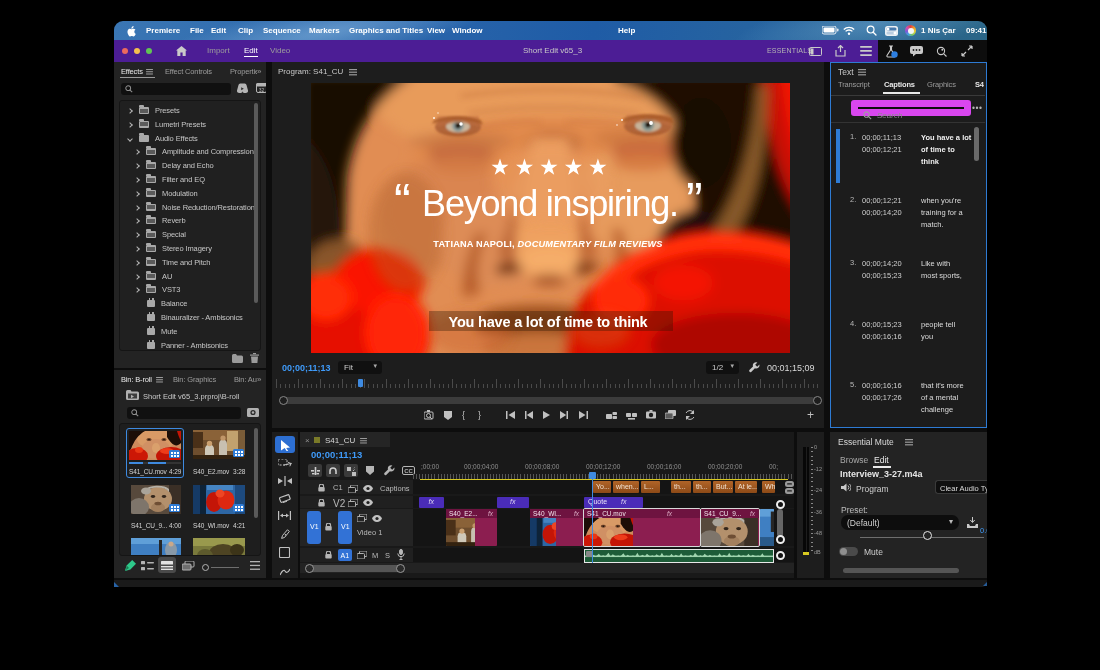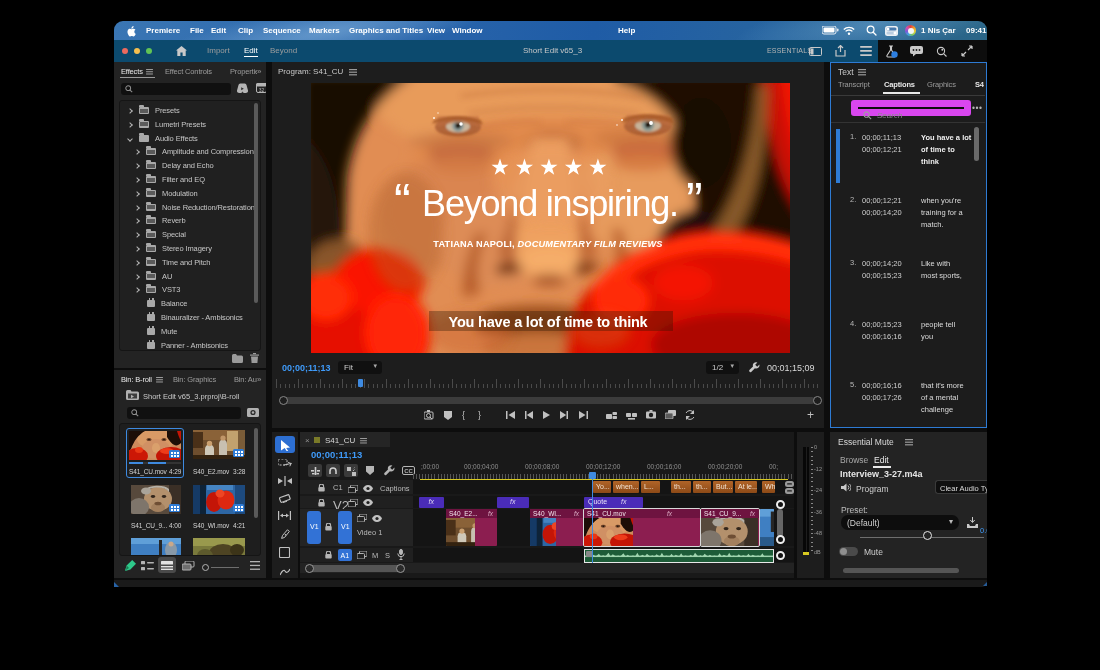--- a/index.html
+++ b/index.html
@@ -14,21 +14,21 @@
     background:linear-gradient(100deg,#3a76b4 0%,#2b66ab 30%,#1f5ca6 55%,#27649f 75%,#2a6586 100%);
     overflow:hidden; }
   #menubar .streak { position:absolute; left:40px; top:-26px; width:380px; height:62px;
     background:radial-gradient(ellipse at 45% 55%, rgba(150,195,232,.5), rgba(150,195,232,0) 62%); transform:rotate(-10deg); }
   #menubar .streak2 { position:absolute; left:600px; top:-14px; width:300px; height:52px;
     background:radial-gradient(ellipse at 55% 35%, rgba(130,185,225,.42), rgba(130,185,225,0) 62%); transform:rotate(-8deg); }
   .mitem { position:absolute; top:0; height:19px; line-height:19px; color:#fff; font-size:8px; font-weight:600; }
   .mbold { font-weight:bold; }
 
   
-  #titlebar { position:absolute; left:0; top:19px; width:764px; height:22px; background:#0c4a6e; }
+  #titlebar { position:absolute; left:0; top:19px; width:764px; height:22px; background:#4c1d95; }
   .tl { position:absolute; top:8px; width:6px; height:6px; border-radius:50%; }
   .ttxt { position:absolute; top:0; height:22px; line-height:22px; font-size:8px; color:#9d9d9d; }
 
   
   .panel { position:absolute; background:#232323; overflow:hidden; }
   .tab { position:absolute; font-size:7.5px; letter-spacing:-.15px; color:#9c9c9c; white-space:nowrap; }
   .tab.on { color:#e8e8e8; }
 
   .searchbox { position:absolute; background:#101010; border-radius:3px; }
 
@@ -212,21 +212,21 @@
 
     <div id="titlebar">
       <div class="tl" style="left:8px;background:#ec6a5e"></div>
       <div class="tl" style="left:20px;background:#f5bf4f"></div>
       <div class="tl" style="left:32px;background:#61c455"></div>
       <svg class="abs" style="left:62px;top:6px" width="11" height="10" viewBox="0 0 11 10">
           <path fill="#c9c9c9" d="M5.5 0 0 4.5h1.3V10h3.1V6.5h2.2V10h3.1V4.5H11Z"></path>
         </svg>
       <span class="ttxt" style="left:93px">Import</span>
       <span class="ttxt" style="left:130px;color:#fff;border-bottom:1.5px solid #fff;height:17px;line-height:21px">Edit</span>
-      <span class="ttxt" style="left:156px">Beyond</span>
+      <span class="ttxt" style="left:156px">Video</span>
       <span class="ttxt" style="left:409px;color:#c8c8c8">Short Edit v65_3</span>
       <span class="ttxt" style="left:653px;color:#b5b5b5;font-size:7px;letter-spacing:.2px">ESSENTIALS</span>
       <svg class="abs" style="left:695px;top:7px" width="13" height="9" viewBox="0 0 13 9">
           <rect x=".5" y=".5" width="12" height="8" rx="1" fill="none" stroke="#c9c9c9"></rect>
           <rect x="1.5" y="1.5" width="3" height="6" fill="#c9c9c9"></rect>
         </svg>
       <svg class="abs" style="left:721px;top:5px" width="11" height="12" viewBox="0 0 11 12">
           <path d="M1 5v6h9V5" fill="none" stroke="#c9c9c9" stroke-width="1.2"></path>
           <path d="M5.5 7V1M3 3l2.5-2.5L8 3" fill="none" stroke="#c9c9c9" stroke-width="1.2"></path>
         </svg>
@@ -848,21 +848,21 @@
             <rect x="2" y="9.2" width="5" height="1.4" rx=".7"></rect>
           </g>
         </svg>
 
       <div class="abs" style="left:0;top:64px;width:494px;height:12px;background:#202020"></div>
       <div class="abs" style="left:113px;top:64px;width:381px;height:12px;background:#141414"></div>
       <svg class="abs" style="left:18px;top:66.5px" width="7" height="8" viewBox="0 0 7 8">
           <path d="M1.4 3V2.2a2.1 2.1 0 0 1 4.2 0V3" fill="none" stroke="#b5b5b5" stroke-width="1.1"></path>
           <rect x="0.3" y="3" width="6.4" height="4.6" rx="1" fill="#b5b5b5"></rect>
         </svg>
-      <span class="abs" style="left:33px;top:66px;font-size:13px;color:#b9b9b9">V2</span>
+      <span class="abs" style="left:33px;top:66px;font-size:10px;color:#b9b9b9">V2</span>
       <svg class="abs" style="left:48px;top:66.5px" width="10" height="8" viewBox="0 0 10 8">
           <rect x="2.5" width="7.5" height="5.5" rx="1" fill="none" stroke="#b0b0b0"></rect>
           <rect x="0" y="2.5" width="7.5" height="5.5" rx="1" fill="#1d1d1d" stroke="#b0b0b0"></rect>
         </svg>
       <svg class="abs" style="left:63px;top:67px" width="10" height="7" viewBox="0 0 10 7">
           <path d="M5 0C2.5 0 .8 1.8 0 3.5.8 5.2 2.5 7 5 7s4.2-1.8 5-3.5C9.2 1.8 7.5 0 5 0Z" fill="#c2c2c2"></path>
           <circle cx="5" cy="3.5" r="1.6" fill="#1d1d1d"></circle>
         </svg>
       <div class="vclip2" style="left:119px;width:25px">
           <span class="fx">fx</span>

